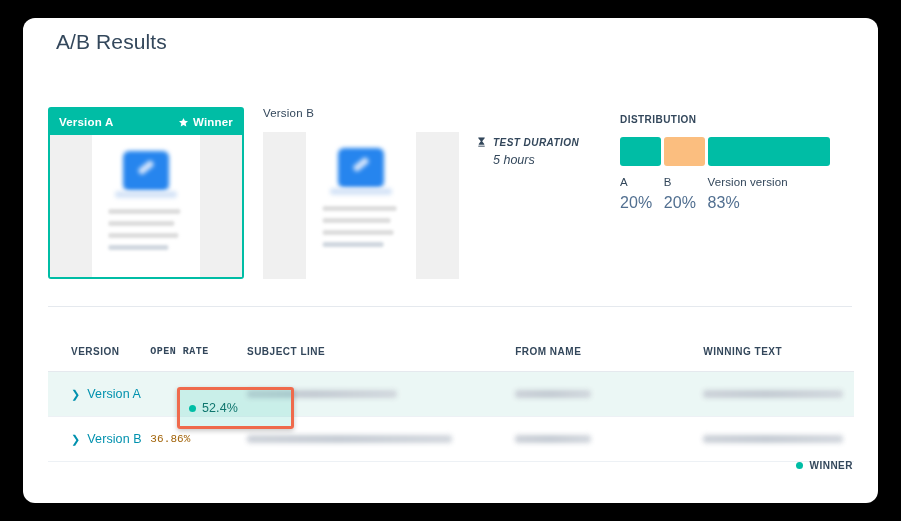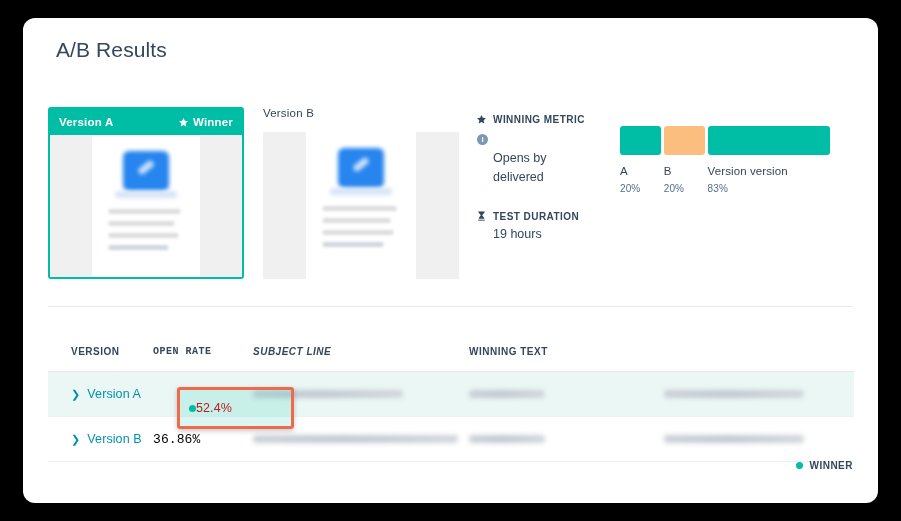--- a/index.html
+++ b/index.html
@@ -30,21 +30,21 @@
     height: 485px;
     background: #ffffff;
     border-radius: 12px;
     overflow: hidden;
   }
 
   
   .page-title {
     position: absolute;
     left: 33px;
-    top: 20px;
+    top: 12px;
     font-size: 21px;
     color: #33475b;
     font-weight: 400;
     letter-spacing: .1px;
   }
   .page-subtitle {
     position: absolute;
     left: 33px;
     top: 59px;
     font-size: 12.5px;
@@ -193,21 +193,21 @@
     margin: 9px 0 0 1px;
   }
   .metric-value {
     font-size: 12.5px;
     color: #33475b;
     line-height: 1.55;
     margin-top: 3px;
     padding-left: 17px;
     max-width: 78px;
   }
-  .metric-block-2 { margin-top: 23px; }
+  .metric-block-2 { margin-top: 23px; font-style: italic; }
 
   
   .dist { position: absolute; left: 597px; top: 96px; width: 210px; }
   .dist-title {
     font-size: 10px;
     color: #33475b;
     font-weight: 700;
     letter-spacing: .45px;
   }
   .dist-bar {
@@ -222,21 +222,21 @@
     gap: 3px;
     margin-top: 10px;
   }
   .dist-col .dl-name {
     font-size: 11.5px;
     color: #33475b;
     letter-spacing: .1px;
     white-space: nowrap;
   }
   .dist-col .dl-pct {
-    font-size: 10px;
+    font-size: 16px;
     color: #516f90;
     margin-top: 6px;
     letter-spacing: .1px;
   }
 
   
   .divider {
     position: absolute;
     left: 25px; top: 288px;
     width: 804px; height: 1px;
@@ -264,40 +264,40 @@
     letter-spacing: .5px;
   }
   .body-row {
     height: 44px;
     border-bottom: 1px solid #edf1f5;
   }
   .row-winner { background: #ebf7f5; }
   .cell { box-sizing: border-box; padding-right: 8px; }
   .c-version { width: 105px; padding-left: 23px; }
   .c-open    { width: 100px; font-family: Liberation Mono, monospace; }
-  .c-subject { width: 216px; font-style: italic; }
+  .c-subject { width: 278px; }
   .c-from    { width: 195px; }
   .c-preview { width: 156px; }
 
   .ver-link {
     display: flex;
     align-items: center;
     gap: 7px;
     font-size: 12.5px;
     color: #0091ae;
     letter-spacing: .1px;
   }
   .chev {
     color: #0091ae;
     font-size: 11px;
     line-height: 1;
   }
   .open-val {
-    font-size: 13px;
-    color: #000000;
+    font-size: 11px;
+    color: #a16207;
     display: flex;
     align-items: center;
     gap: 6px;
     letter-spacing: .1px;
   }
   .dot-win {
     width: 7px; height: 7px;
     border-radius: 50%;
     background: #00bda5;
     flex: 0 0 auto;
@@ -315,22 +315,23 @@
     background: rgba(0,189,165,0.14);
     box-shadow: 0 2px 5px rgba(0,0,0,0.22);
     pointer-events: none;
   }
   .hl-content {
     position: absolute;
     left: 166px;
     top: 383px;
     display: flex;
     align-items: center;
+    gap: 6px;
     font-size: 12.5px;
-    color: #b91c1c;
+    color: #0f766e;
     letter-spacing: .1px;
   }
 
   
   .blur-txt {
     display: block;
     height: 8px;
     border-radius: 3px;
     background: linear-gradient(90deg,#c9ced6,#bfc6cf 45%,#cfd4db);
     filter: blur(2.6px);
@@ -393,45 +394,36 @@
             <i></i>
               <i></i>
               <i></i>
               <i></i>
           </div>
         </div>
       </div>
     </div>
 
     <div class="metrics">
-      <div>
-        <div class="metric-head">
-          <svg width="11" height="11" viewBox="0 0 24 24">
-            <path fill="#33475b" d="M12 2l2.9 6.3 6.9.8-5.1 4.7 1.4 6.8L12 17.3 5.9 20.6l1.4-6.8L2.2 9.1l6.9-.8z"></path>
-          </svg>
-          <span>WINNING METRIC</span>
-        </div>
-        <span class="info-dot">i</span>
-        <div class="metric-value">Opens by delivered</div>
-      </div>
 
       <div class="metric-block-2">
         <div class="metric-head">
           <svg width="11" height="11" viewBox="0 0 24 24">
             <path fill="#33475b" d="M6 2h12v2l-4.5 5.5L18 15v2H6v-2l4.5-5.5L6 4zM7.6 4.6h8.8L12 9.9z"></path>
             <rect x="5" y="1" width="14" height="2" fill="#33475b"></rect>
             <rect x="5" y="19" width="14" height="2" fill="#33475b"></rect>
           </svg>
           <span>TEST DURATION</span>
         </div>
-        <div class="metric-value">19 hours</div>
+        <div class="metric-value">5 hours</div>
       </div>
     </div>
 
     <div class="dist">
+      <div class="dist-title">DISTRIBUTION</div>
       <div class="dist-bar">
         <div class="dist-seg" style="flex: 20 0 0px; background: rgb(0, 189, 165);"></div>
         <div class="dist-seg" style="flex: 20 0 0px; background: rgb(251, 190, 127);"></div>
         <div class="dist-seg" style="flex: 60 0 0px; background: rgb(0, 189, 165);"></div>
       </div>
       <div class="dist-labels">
         <div class="dist-col" style="flex: 20 0 0px;">
           <div class="dl-name">A</div>
           <div class="dl-pct">20%</div>
         </div>
@@ -446,20 +438,21 @@
       </div>
     </div>
 
     <div class="divider"></div>
 
     <div class="tbl">
       <div class="tbl-row tbl-head">
         <div class="cell c-version">VERSION</div>
         <div class="cell c-open">OPEN RATE</div>
         <div class="cell c-subject">SUBJECT LINE</div>
+        <div class="cell c-from">FROM NAME</div>
         <div class="cell c-preview">WINNING TEXT</div>
       </div>
 
       <div class="tbl-row body-row row-winner">
         <div class="cell c-version">
           <span class="ver-link">
             <span class="chev">❯</span>
             <span>Version A</span>
           </span>
         </div>

